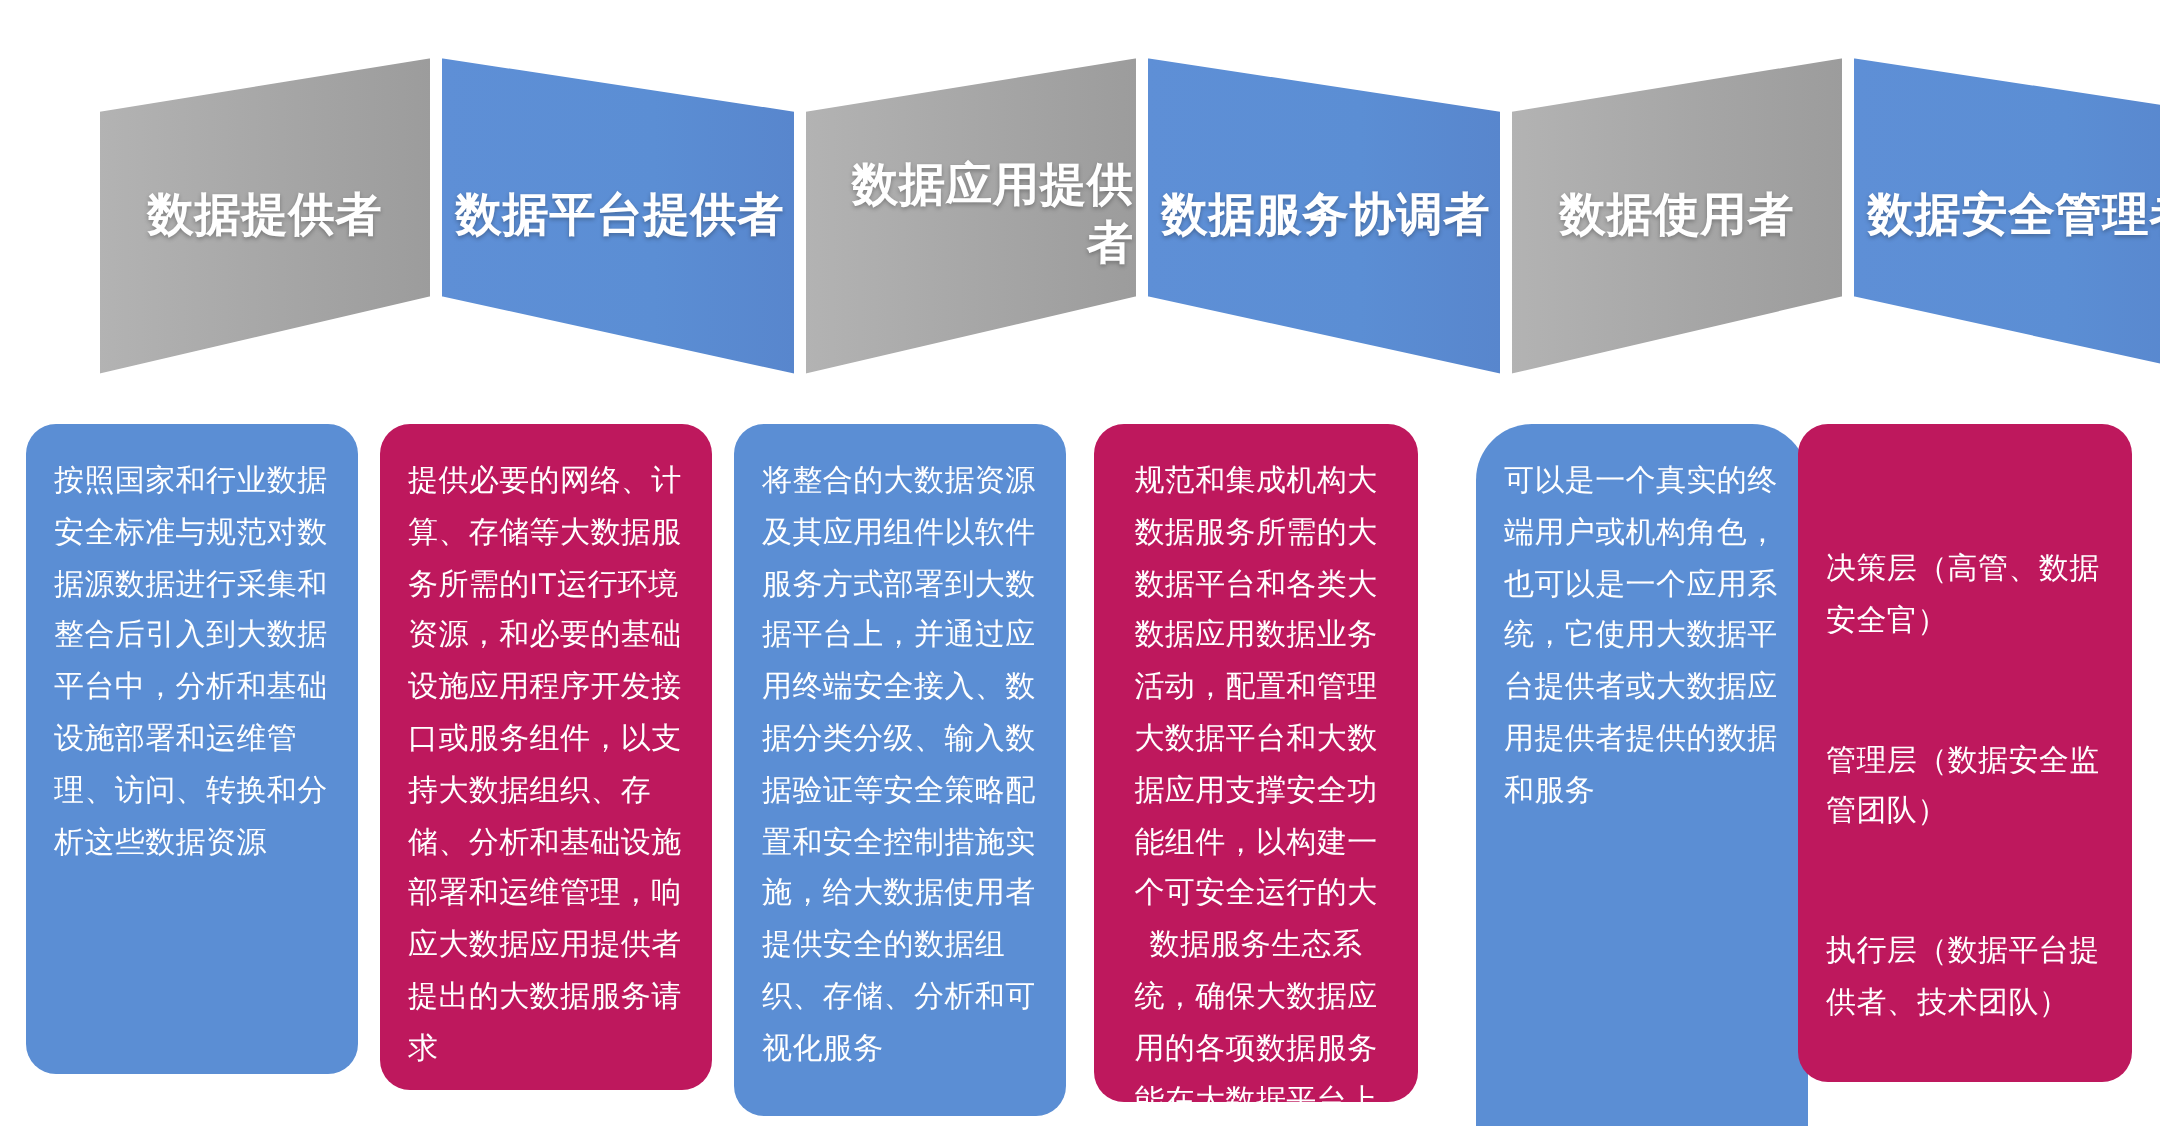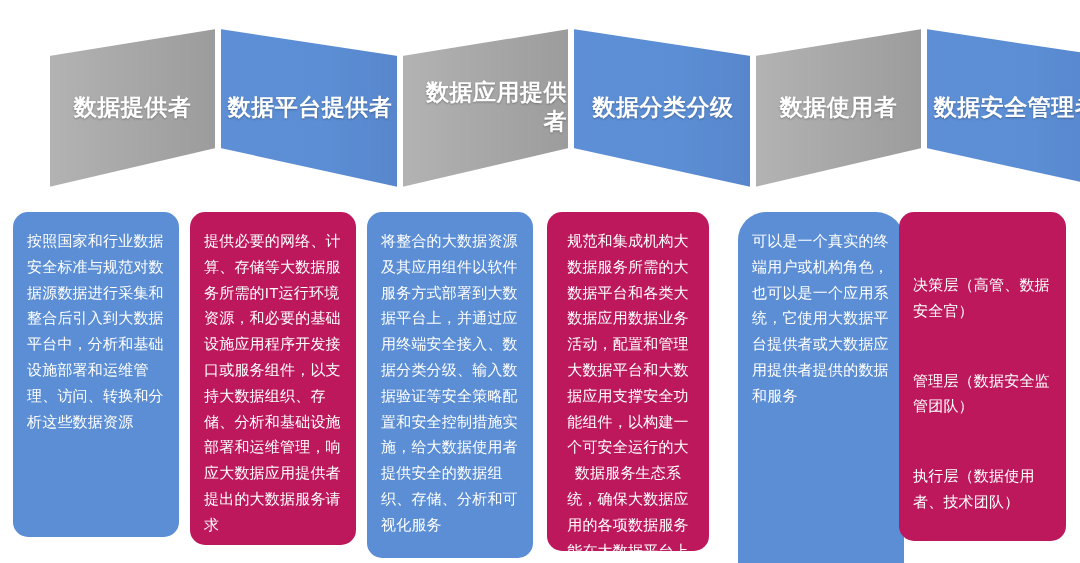--- a/index.html
+++ b/index.html
@@ -105,21 +105,21 @@
       <polygon points="538,28 716,55 716,188 538,149" fill="url(#blueGrad)" stroke="#ffffff" stroke-width="2"></polygon>
 
       <polygon points="720,55 887,28 887,149 720,188" fill="url(#grayGrad)" stroke="#ffffff" stroke-width="2"></polygon>
 
       <polygon points="891,28 1069,55 1069,188 891,149" fill="url(#blueGrad)" stroke="#ffffff" stroke-width="2"></polygon>
     </svg>
 
     <div class="chevron-label" style="left:14px;  top:62px; width:167px; height:90px;">数据提供者</div>
     <div class="chevron-label" style="left:190px; top:62px; width:170px; height:90px;">数据平台提供者</div>
     <div class="chevron-label" style="left:370px; top:62px; width:162px; height:90px;text-align:right;">数据应用提供者</div>
-    <div class="chevron-label" style="left:544px; top:62px; width:168px; height:90px;">数据分类分级</div>
+    <div class="chevron-label" style="left:544px; top:62px; width:168px; height:90px;">数据服务协调者</div>
     <div class="chevron-label" style="left:722px; top:62px; width:163px; height:90px;">数据使用者</div>
     <div class="chevron-label" style="left:896px; top:62px; width:170px; height:90px;">数据安全管理者</div>
   </div>
 
   <div id="cards">
 
     <div class="card blue" style="left:13px; width:166px; height:325px;">
       <span class="ctext">按照国家和行业数据安全标准与规范对数据源数据进行采集和整合后引入到大数据平台中，分析和基础设施部署和运维管理、访问、转换和分析这些数据资源</span>
     </div>
 
@@ -135,19 +135,19 @@
       <span class="ctext">规范和集成机构大数据服务所需的大数据平台和各类大数据应用数据业务活动，配置和管理大数据平台和大数据应用支撑安全功能组件，以构建一个可安全运行的大数据服务生态系统，确保大数据应用的各项数据服务能在大数据平台上安全高效地运行</span>
     </div>
 
     <div class="card blue" style="left:738px; width:166px; height:420px;border-radius:28px;">
       <span class="ctext">可以是一个真实的终端用户或机构角色，也可以是一个应用系统，它使用大数据平台提供者或大数据应用提供者提供的数据和服务</span>
     </div>
 
     <div class="card gray" style="left:899px; width:167px; height:329px;">
       <span class="cline">决策层（高管、数据安全官）</span>
       <span class="cline">管理层（数据安全监管团队）</span>
-      <span class="cline">执行层（数据使用者、技术团队）</span>
+      <span class="cline">执行层（数据平台提供者、技术团队）</span>
       <span class="cline">监督层（审计）</span>
       <span class="cline">员工和合作伙伴</span>
     </div>
 
   </div>
 </div>
 
 </body></html>

